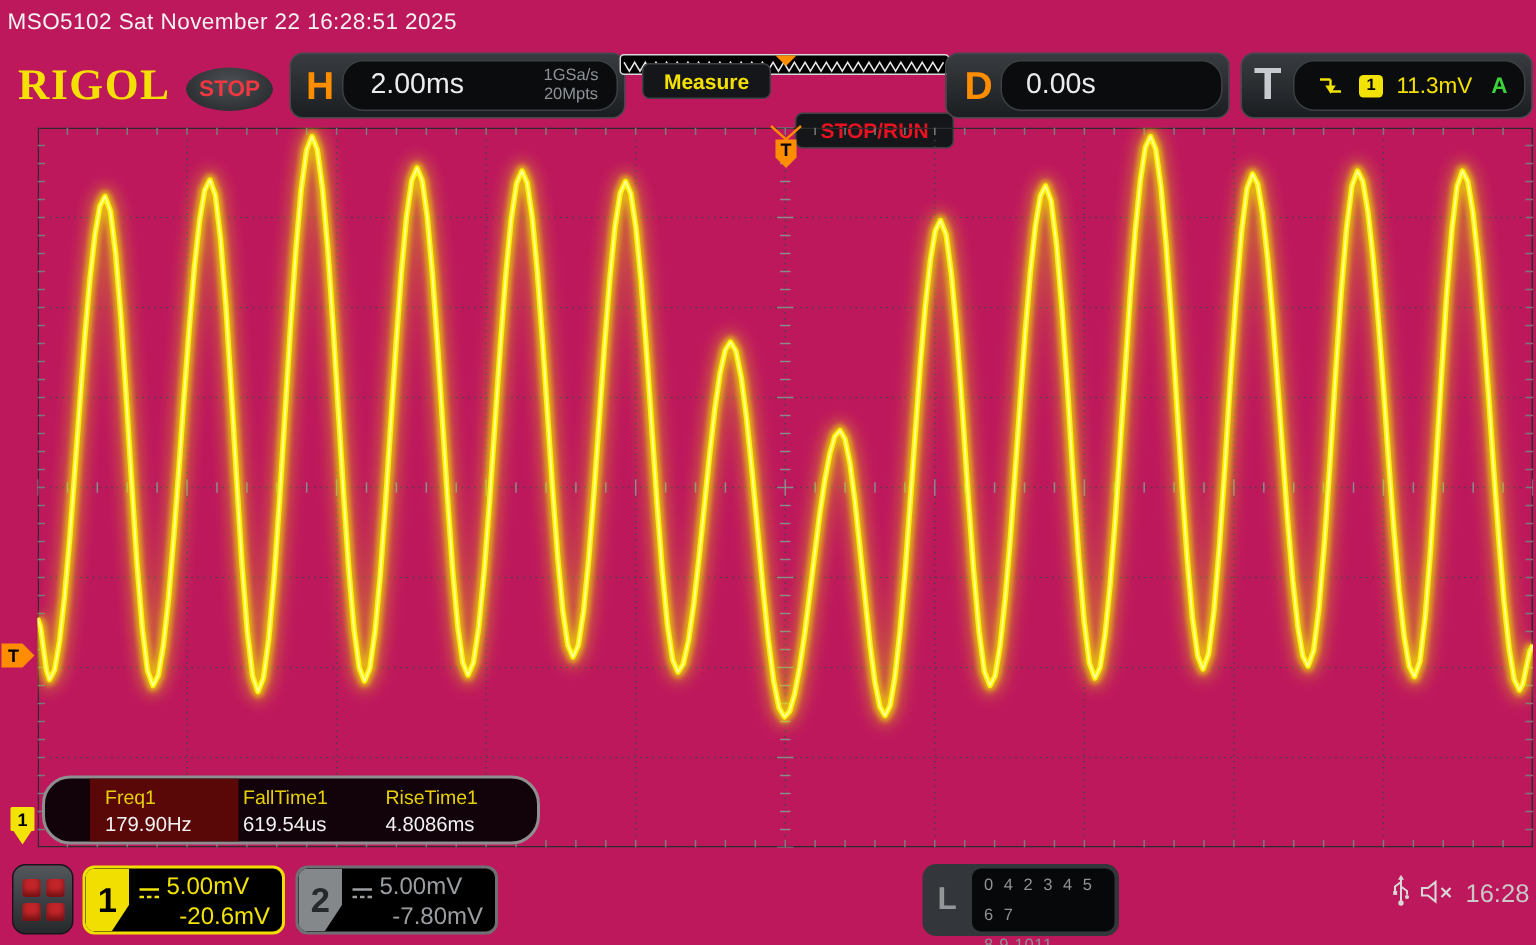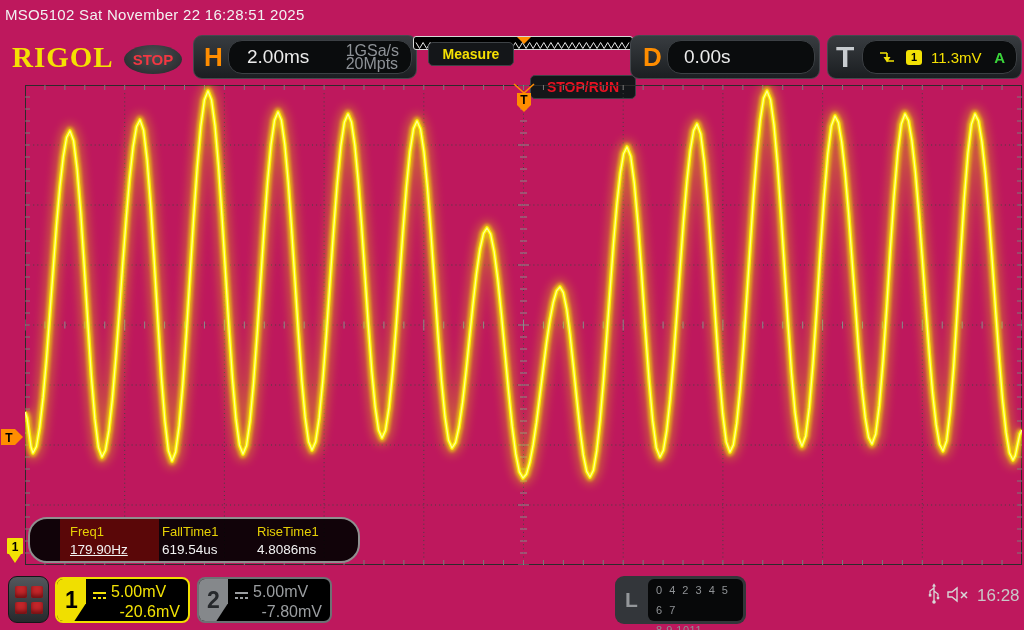--- a/index.html
+++ b/index.html
@@ -14,21 +14,21 @@
         font-weight:bold;font-size:29px;letter-spacing:1px;}
   .stop-badge{left:124px;top:45px;width:58px;height:29px;border-radius:50%;
         background:radial-gradient(ellipse at 50% 35%,#4c4f53,#2d3033 75%);
         color:#f23742;font-weight:bold;font-size:15px;display:flex;align-items:center;justify-content:center;}
   .hdr-box{top:35px;height:44px;background:linear-gradient(#383c40,#1b1e21);
         border:1px solid #45494e;border-radius:9px;box-sizing:border-box;}
   .hdr-letter{color:#ff8d00;font-size:26px;font-weight:bold;line-height:42px;}
   .pill{position:absolute;top:4px;bottom:4px;background:#0a0c0d;border:1px solid #3c4044;
         border-radius:14px;display:flex;align-items:center;}
   .tb-val{color:#ececec;font-size:19px;margin-left:18px;}
-  .rate-block{margin-left:auto;margin-right:12px;text-align:left;color:#8e9297;font-size:16px;line-height:13px;}
+  .rate-block{margin-left:auto;margin-right:12px;text-align:center;color:#8e9297;font-size:11px;line-height:13px;}
   .btn{top:42px;height:24px;background:#141619;border:1px solid #3e4246;border-radius:5px;
        display:flex;align-items:center;justify-content:center;font-weight:bold;font-size:14px;box-sizing:border-box;}
   .wavestrip{left:413px;top:36px;width:220px;height:14px;background:#000;border:1px solid #d8d8d8;
        border-radius:3px;box-sizing:border-box;overflow:hidden;}
   .t-letter{color:#c8ccd0;font-size:30px;font-weight:bold;line-height:42px;}
   .src-badge{width:16px;height:15px;background:#f2e205;border-radius:3px;color:#000;
        font-size:11px;font-weight:bold;display:flex;align-items:center;justify-content:center;}
   
   .meas-box{left:28px;top:517px;width:332px;height:46px;background:rgba(2,2,2,.92);
        border:2px solid #8f8f8f;border-radius:19px;box-sizing:border-box;overflow:hidden;z-index:5;}
@@ -432,21 +432,21 @@
 
   <svg class="abs" style="left:6px;top:537px;" width="18" height="28">
     <rect x="1" y="1" width="16" height="16" rx="1" fill="#f2e205"></rect>
     <text x="9" y="13.5" text-anchor="middle" font-size="12" font-weight="bold" fill="#000">1</text>
     <path d="M3,17 H15 L9,26 Z" fill="#f2e205"></path>
   </svg>
 
   <div class="abs meas-box">
     <div class="meas-hl"></div>
     <span class="meas-label" style="left:40px;">Freq1</span>
-    <span class="meas-value" style="left:40px;text-decoration:underline;">179.90Hz</span>
+    <span class="meas-value" style="left:40px;">179.90Hz</span>
     <span class="meas-label" style="left:132px;">FallTime1</span>
     <span class="meas-value" style="left:132px;">619.54us</span>
     <span class="meas-label" style="left:227px;">RiseTime1</span>
     <span class="meas-value" style="left:227px;">4.8086ms</span>
   </div>
 
   <div class="abs menu-btn">
     <span></span>
       <span></span>
     <span></span>

